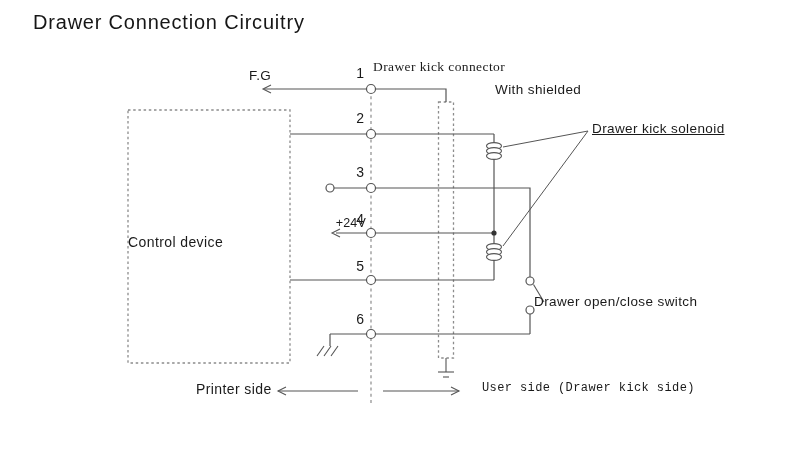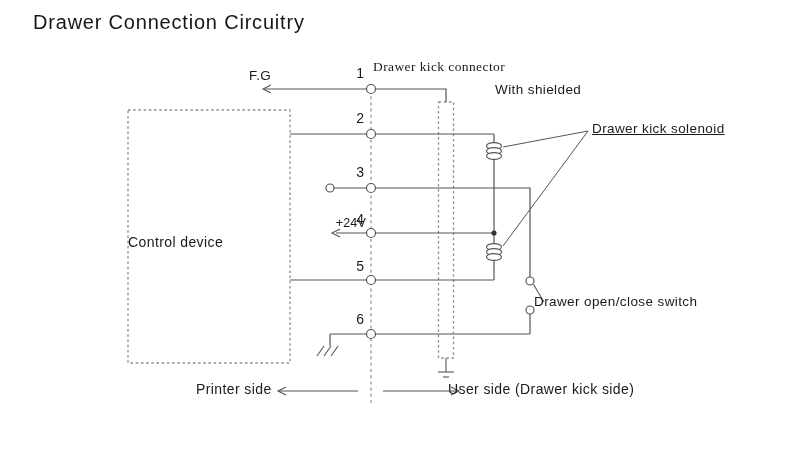--- a/index.html
+++ b/index.html
@@ -161,21 +161,21 @@
   <div class="lbl" style="left:455px; top:82px;margin-left:40px;">With shielded</div>
 
   <div class="lbl" style="left:592px; top:121px;text-decoration:underline;">Drawer kick solenoid</div>
 
   <div class="lbl small" style="left:284px; width:82px; top:216px; text-align:right;">+24V</div>
 
   <div class="lbl" style="left:534px; top:284px;margin-top:10px;">Drawer open/close switch</div>
 
   <div class="lbl" style="left:196px; top:381px; font-size:14px;">Printer side</div>
 
-  <div class="lbl" style="left:448px; top:381px; font-size:14px;">User side (Drawer kick side)</div>
+  <div class="lbl" style="left:482px; top:381px; font-size:12px;font-family:Liberation Mono, monospace;">User side (Drawer kick side)</div>
 
   <div class="pin-num" style="top:65px;">1</div>
   <div class="pin-num" style="top:110px;">2</div>
   <div class="pin-num" style="top:164px;">3</div>
   <div class="pin-num" style="top:211px;">4</div>
   <div class="pin-num" style="top:258px;">5</div>
   <div class="pin-num" style="top:311px;">6</div>
 
 </div>
 

